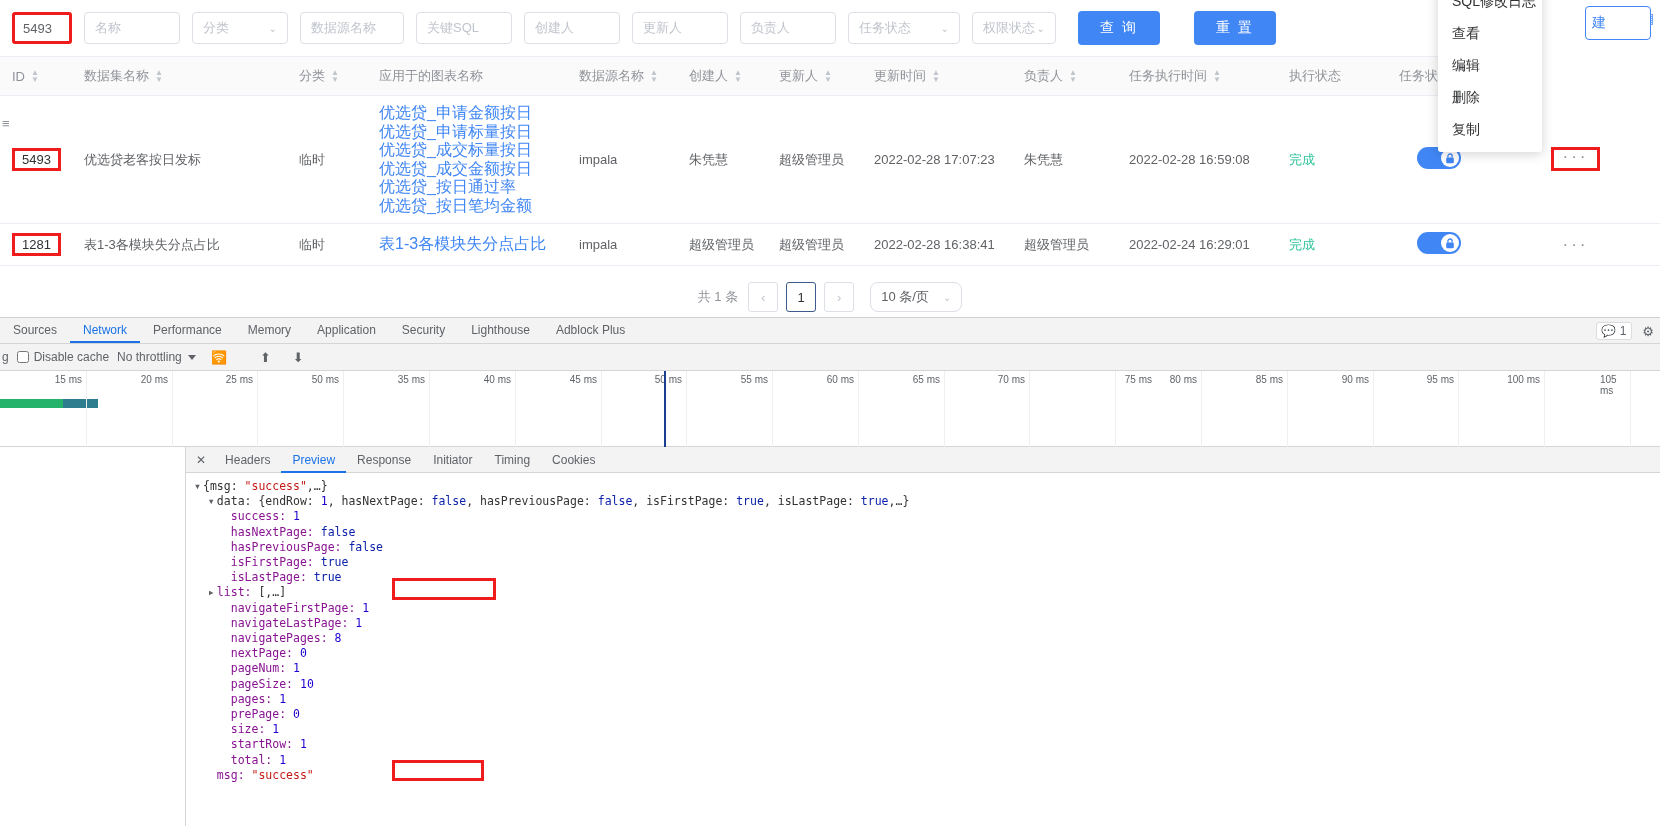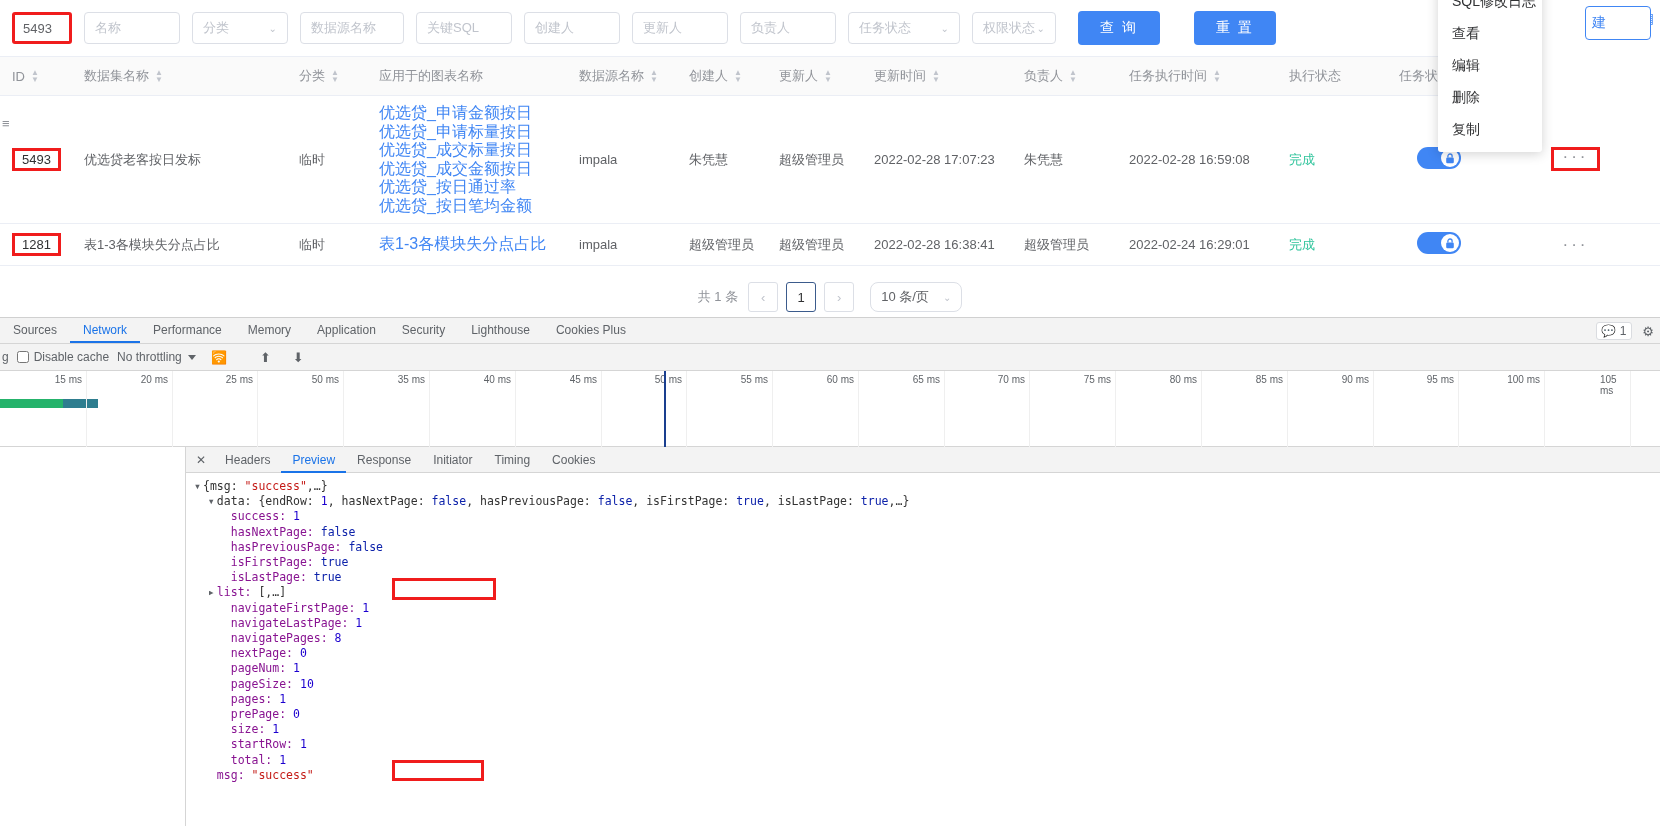--- a/index.html
+++ b/index.html
@@ -366,21 +366,21 @@
 <div id="devtools">
 
   <div class="dt-tabs" id="dt-tabs">
     <div class="dt-tab">Sources</div>
       <div class="dt-tab active">Network</div>
       <div class="dt-tab">Performance</div>
       <div class="dt-tab">Memory</div>
       <div class="dt-tab">Application</div>
       <div class="dt-tab">Security</div>
       <div class="dt-tab">Lighthouse</div>
-      <div class="dt-tab">Cookies Plus</div>
+      <div class="dt-tab">Adblock Plus</div>
       <div class="dt-right">
       <div class="badge-chat">
         <span>💬</span>
         <span>1</span>
       </div>
       <span class="ico-btn">⚙</span>
     </div>
   </div>
 
   <div class="dt-toolbar">
@@ -421,21 +421,21 @@
       <div class="tl-label" style="left: 686px;">50 ms</div>
       <div class="tl-tick" style="left: 772px;"></div>
       <div class="tl-label" style="left: 772px;">55 ms</div>
       <div class="tl-tick" style="left: 858px;"></div>
       <div class="tl-label" style="left: 858px;">60 ms</div>
       <div class="tl-tick" style="left: 944px;"></div>
       <div class="tl-label" style="left: 944px;">65 ms</div>
       <div class="tl-tick" style="left: 1029px;"></div>
       <div class="tl-label" style="left: 1029px;">70 ms</div>
       <div class="tl-tick" style="left: 1115px;"></div>
-      <div class="tl-label" style="left: 1115px;">75 ms</div>
+      <div class="tl-label" style="left: 1156px;">75 ms</div>
       <div class="tl-tick" style="left: 1201px;"></div>
       <div class="tl-label" style="left: 1201px;">80 ms</div>
       <div class="tl-tick" style="left: 1287px;"></div>
       <div class="tl-label" style="left: 1287px;">85 ms</div>
       <div class="tl-tick" style="left: 1373px;"></div>
       <div class="tl-label" style="left: 1373px;">90 ms</div>
       <div class="tl-tick" style="left: 1458px;"></div>
       <div class="tl-label" style="left: 1458px;">95 ms</div>
       <div class="tl-tick" style="left: 1544px;"></div>
       <div class="tl-label" style="left: 1544px;">100 ms</div>

